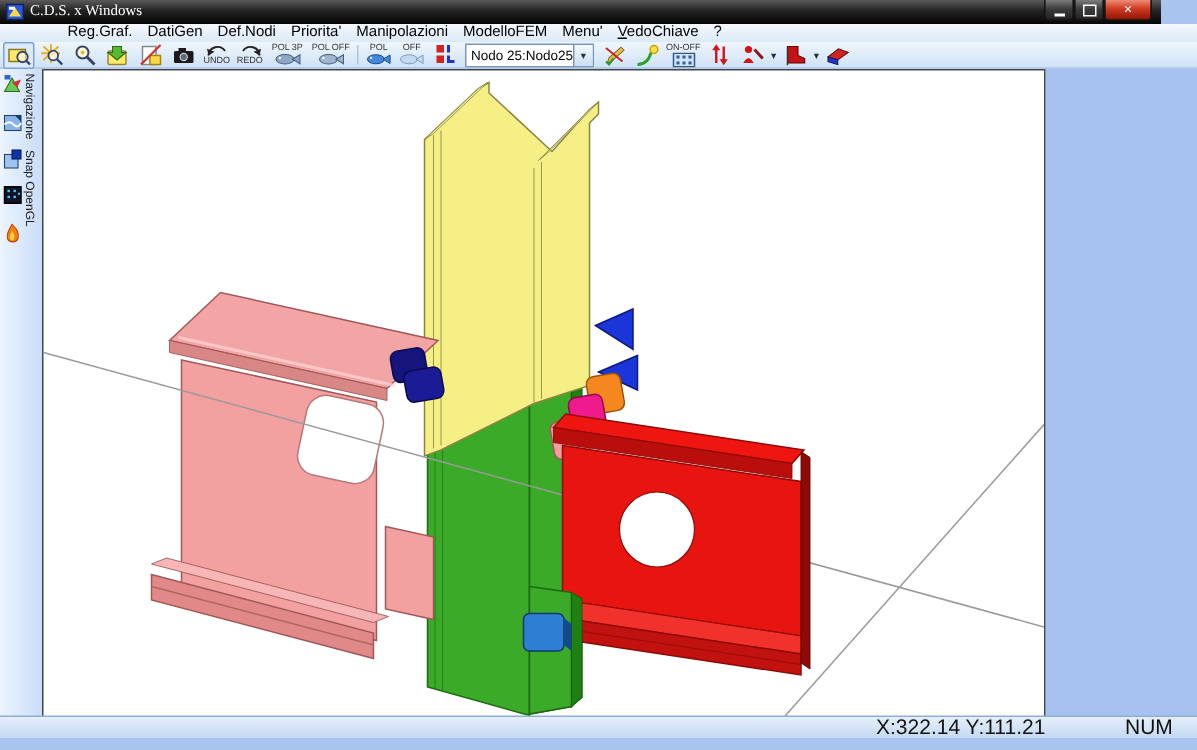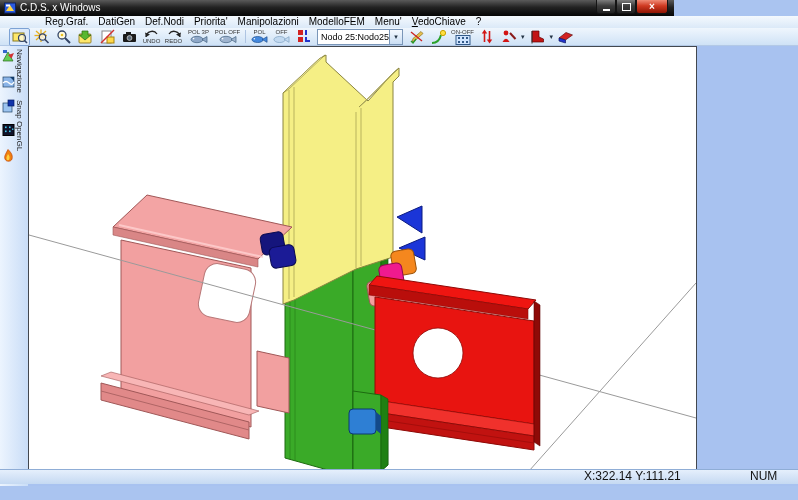--- a/index.html
+++ b/index.html
@@ -1,43 +1,43 @@
 <!DOCTYPE html>
 <html><head>
 <meta charset="utf-8">
 <style>
   html,body{margin:0;padding:0;}
   body{width:798px;height:500px;overflow:hidden;position:relative;
        font-family:"Liberation Sans","DejaVu Sans",sans-serif;
        background:#aac4f0;-webkit-font-smoothing:antialiased;}
   
-  .titlebar{position:absolute;left:0;top:0;width:674px;height:16px;
+  .titlebar{position:absolute;left:0;top:0;width:774px;height:16px;
     background:linear-gradient(#5a5a5a,#232323 45%,#060606);color:#fff;
-    font-size:10px;line-height:16px;}
+    font-size:10px;line-height:16px;font-family:Liberation Serif, serif;}
   .appicon{position:absolute;left:4px;top:2px;width:12px;height:12px;}
   .title-text{position:absolute;left:20px;top:0;}
   .wbtn{position:absolute;top:0;height:13px;border:1px solid #141414;border-top:none;
     border-radius:0 0 3px 3px;background:linear-gradient(#7c7c7c,#3c3c3c 45%,#222);
     display:flex;align-items:center;justify-content:center;}
   .wbtn.min{right:58px;width:18px;}
   .wbtn.max{right:38px;width:18px;}
   .wbtn.close{right:6px;width:30px;background:linear-gradient(#ef8b76,#cf3a22 45%,#8f1504);
     color:#fff;font-size:10px;font-weight:bold;}
   .minbar{width:7px;height:2px;background:#fff;margin-top:6px;}
   .maxbox{width:7px;height:6px;border:1px solid #fff;}
   
   .menubar{position:absolute;left:0;top:16px;width:798px;height:12px;
     background:linear-gradient(#f4f9fe,#dbe9f8);font-size:10px;line-height:12px;color:#000;padding-left:40px;}
   .mi{display:inline-block;padding:0 5px;cursor:default;}
   .mdi-ctrls{position:absolute;right:2px;top:0;height:12px;line-height:12px;color:#555;font-size:9px;}
   .mdi-ctrls span{display:inline-block;width:13px;text-align:center;}
   
   .toolbar{position:absolute;left:0;top:28px;width:798px;height:18px;
     background:linear-gradient(#eff6fd,#cfe2f6);border-bottom:1px solid #b3c9e6;
-    display:flex;align-items:center;gap:1px;padding-left:9px;box-sizing:border-box;}
+    display:flex;align-items:center;gap:1px;padding-left:2px;box-sizing:border-box;}
   .tbtn{height:16px;min-width:19px;display:flex;flex-direction:column;align-items:center;
     justify-content:center;border:1px solid transparent;border-radius:2px;position:relative;}
   .tbtn.sel{border:1px solid #7da2d4;background:#ddeafb;}
   .tlabel{font-size:6px;line-height:6px;color:#333;white-space:nowrap;}
   .sep{width:1px;height:13px;background:#aec4e2;margin:0 2px;}
   .combo{height:14px;width:84px;background:#fff;border:1px solid #7a96b8;display:flex;
     align-items:center;font-size:9px;margin:0 2px;}
   .combo .val{flex:1;padding-left:3px;white-space:nowrap;overflow:hidden;}
   .combo .arrow{width:12px;height:100%;background:linear-gradient(#f4f9fe,#cadef4);
     border-left:1px solid #7a96b8;display:flex;align-items:center;justify-content:center;
@@ -46,23 +46,23 @@
   
   .content-bg{position:absolute;left:0;top:46px;width:798px;height:440px;background:#a8c2f0;}
   .sidebar{position:absolute;left:0;top:46px;width:28px;height:440px;
     background:linear-gradient(90deg,#ecf4fe,#c9ddf7);}
   .sbtn{position:absolute;left:1px;width:14px;height:16px;display:flex;align-items:center;
     justify-content:center;}
   .vlabel{position:absolute;left:15px;writing-mode:vertical-rl;font-size:8px;color:#222;}
   .viewport{position:absolute;left:28px;top:46px;width:669px;height:435px;background:#fff;
     border:1px solid #43484f;box-sizing:border-box;}
   
-  .statusbar{position:absolute;left:0;bottom:16px;width:798px;height:14px;
+  .statusbar{position:absolute;left:0;bottom:8px;width:798px;height:14px;
     background:linear-gradient(#e5effc,#c5d9f2);border-top:1px solid #8fadd6;
-    font-size:12px;line-height:13px;color:#111;}
+    font-size:14px;line-height:13px;color:#111;}
   .coords{position:absolute;left:584px;}
   .numlock{position:absolute;left:750px;}
 </style>
 </head>
 <body>
 
 <div class="titlebar">
   <svg class="appicon" viewBox="0 0 12 12">
     <rect x="0.5" y="1" width="11" height="10" fill="#2a5adf" stroke="#10255e"></rect>
     <polygon points="2,9 6,3 10,9" fill="#ffd84a"></polygon>

